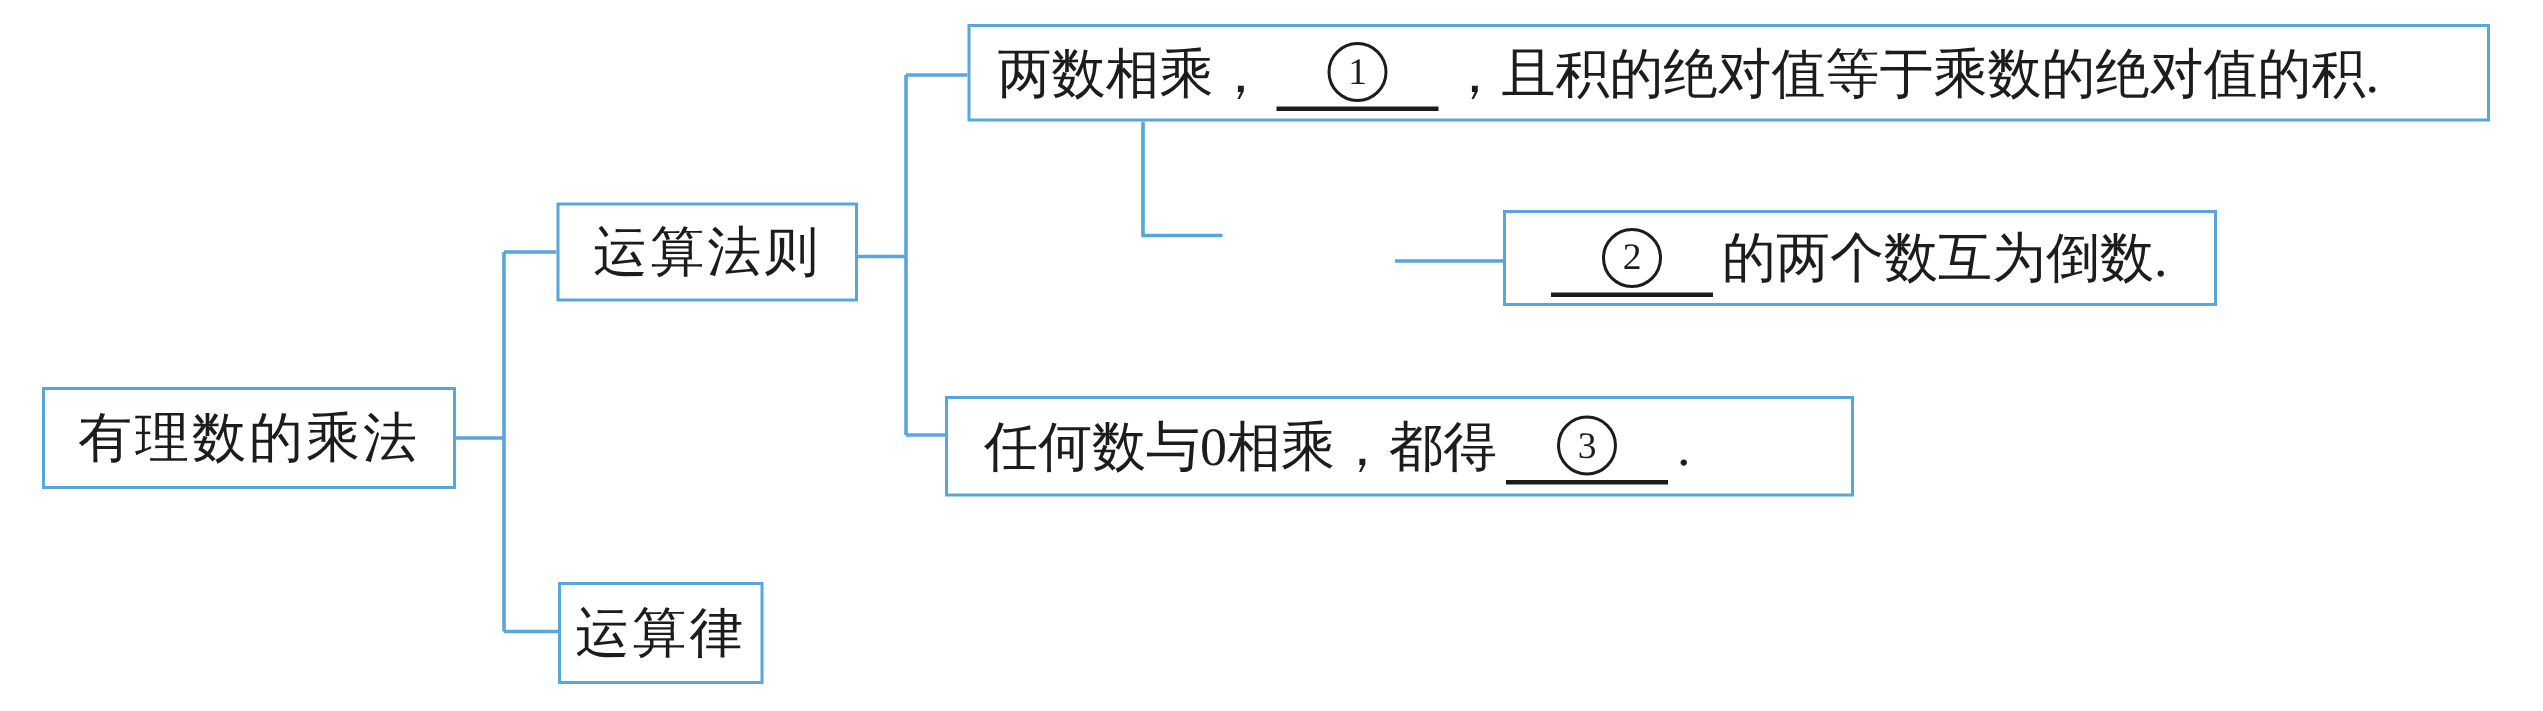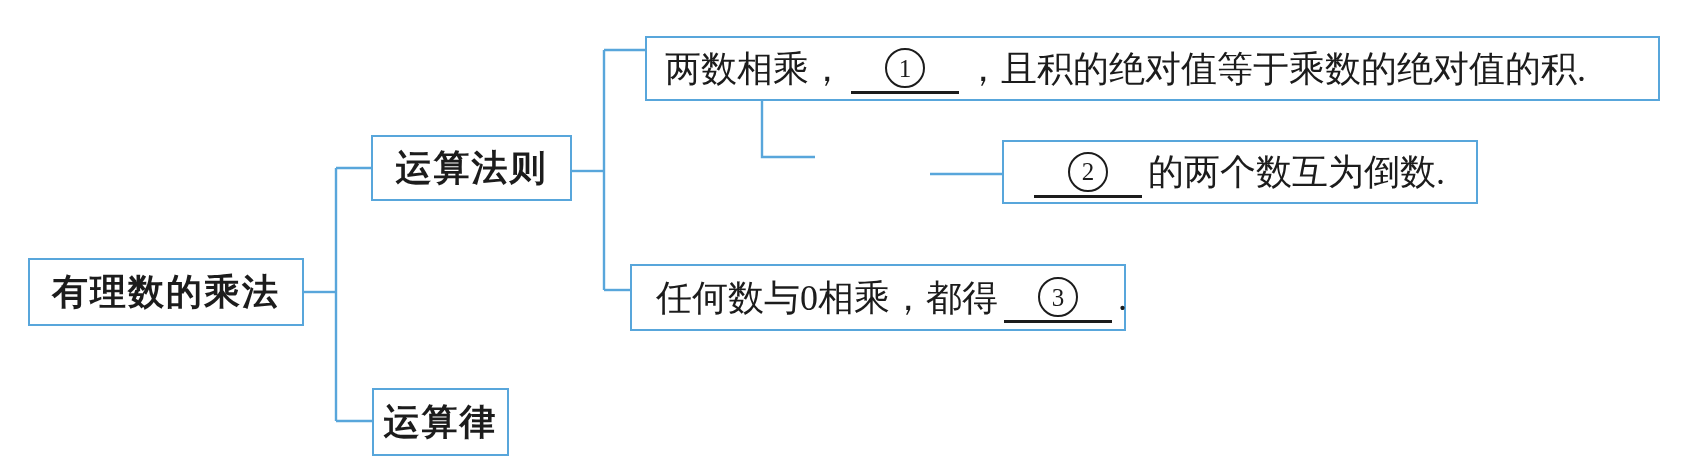--- a/index.html
+++ b/index.html
@@ -27,21 +27,21 @@
     position:absolute;
     box-sizing:border-box;
     border:2px solid var(--line);
     background:var(--bg);
     display:flex;
     align-items:center;
     font-size:36px;
     line-height:1;
     white-space:nowrap;
   }
-  .node.center{justify-content:center;letter-spacing:2px;font-weight:bold;}
+  .node.center{justify-content:center;letter-spacing:2px;}
   .node.left{justify-content:flex-start;padding-left:18px;}
   .blank{
     display:inline-flex;
     justify-content:center;
     align-items:flex-end;
     min-width:108px;
     height:48px;
     border-bottom:3px solid var(--text);
     margin:0 6px;
   }
@@ -80,38 +80,38 @@
   </div>
 
   <div class="node center" style="left:371px;top:135px;width:201px;height:66px;">
     <span>运算法则</span>
   </div>
 
   <div class="node center" style="left:372px;top:388px;width:137px;height:68px;align-items:center;">
     <span>运算律</span>
   </div>
 
-  <div class="node left" style="left:645px;top:16px;width:1015px;height:65px;margin-top:20px;">
+  <div class="node left" style="left:645px;top:16px;width:1015px;height:65px;">
     <span>两数相乘，</span>
     <span class="blank">
       <span class="circled">1</span>
     </span>
     <span>，且积的绝对值等于乘数的绝对值的积.</span>
   </div>
 
 
   <div class="node left" style="left:1002px;top:140px;width:476px;height:64px;padding-left:24px;">
     <span></span>
     <span class="blank">
       <span class="circled">2</span>
     </span>
     <span>的两个数互为倒数.</span>
   </div>
 
-  <div class="node left" style="left:630px;top:264px;width:496px;height:67px;padding-left:24px;">
+  <div class="node left" style="left:630px;top:264px;width:606px;height:67px;padding-left:24px;">
     <span>任何数与0相乘，都得</span>
     <span class="blank">
       <span class="circled">3</span>
     </span>
     <span>.</span>
   </div>
 
 </div>
 
 </body></html>

